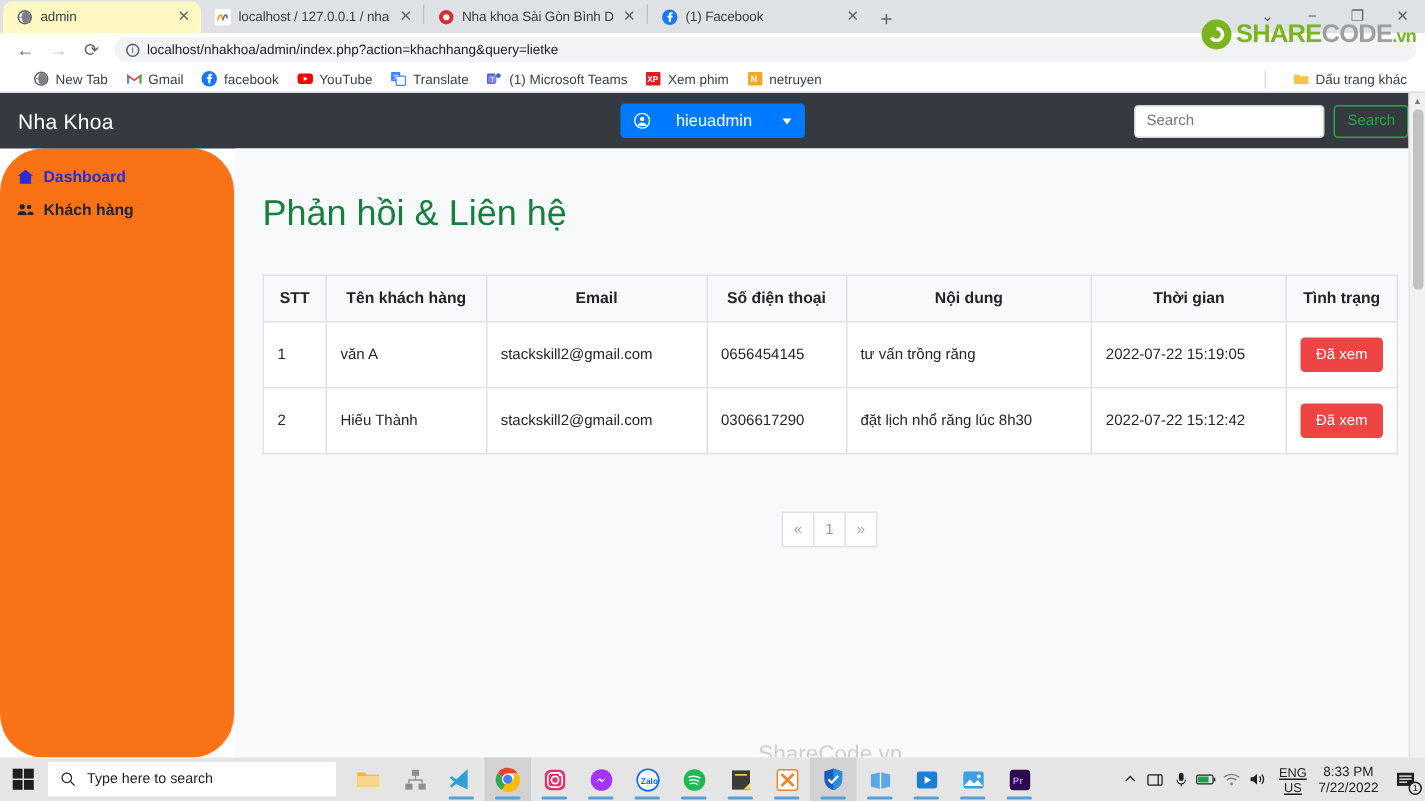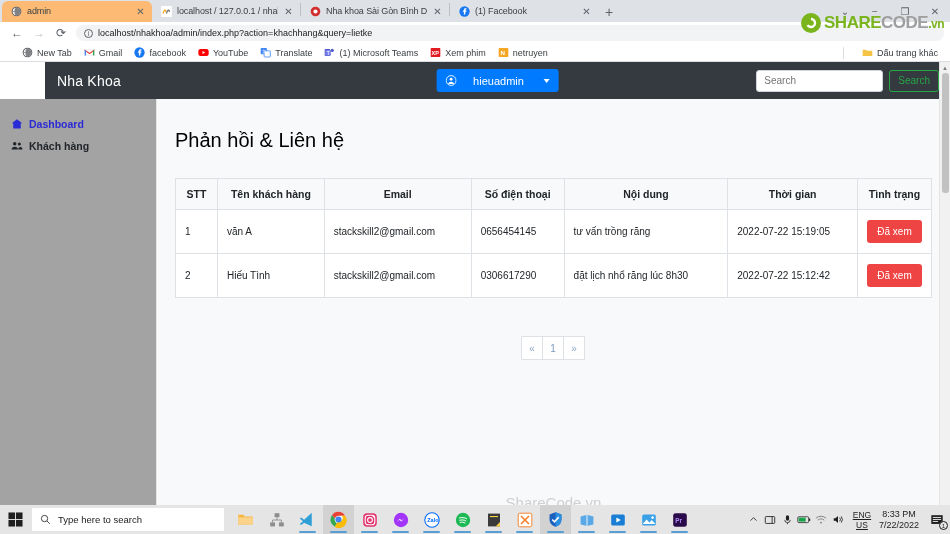--- a/index.html
+++ b/index.html
@@ -16,21 +16,21 @@
   .tabstrip {
     height: 22px; background: #dee1e6;
     display: flex; align-items: flex-end; padding-left: 2px; position: relative;
   }
   .tab {
     height: 21px; display: flex; align-items: center; gap: 5px;
     padding: 0 6px 0 9px; border-radius: 6px 6px 0 0;
     font-size: 9px; color: #3c4043; white-space: nowrap; position: relative;
     min-width: 0;
   }
-  .tab.active { background: #fdba74; width: 150px; }
+  .tab.active { background: #fef9c3; width: 132px; }
   .tab.inactive { width: 148px; background: #dee1e6; }
   .tab .favicon { width: 11px; height: 11px; flex: 0 0 11px; display: block; }
   .tab .tablabel {
     flex: 1 1 auto; overflow: hidden; text-overflow: clip; white-space: nowrap;
     font-size: 9px; line-height: 11px; letter-spacing: -0.1px;
   }
   .tab .tabclose {
     flex: 0 0 11px; text-align: center; font-size: 10px; color: #5f6368; line-height: 10px;
   }
   .tabsep { width: 1px; height: 13px; background: #bcc0c5; align-self: center; margin-bottom: 3px;}
@@ -90,21 +90,21 @@
   .sc-logo .sc-text { font-size: 17px; font-weight: bold; letter-spacing: -0.5px; }
   .sc-share { color: #7ab51d; }
   .sc-code { color: #9e9e9e; }
   .sc-vn { color: #7ab51d; font-size: 12px; }
 
   
   .page { height: 443px; background: #ffffff; position: relative; overflow: hidden; }
 
   .navbar {
     height: 37px; background: #343a40; display: flex; align-items: center;
-    padding: 0 12px; position: relative; margin-left: 45px;
+    padding: 0 12px; position: relative;
   }
   .brand { color: #ffffff; font-size: 14px; letter-spacing: 0.2px; }
   .userbtn {
     position: absolute; left: 50%; transform: translateX(-50%);
     background: #007bff; color: #fff; border-radius: 3px;
     height: 23px; display: flex; align-items: center; gap: 17px;
     padding: 0 9px; font-size: 11px;
   }
   .userbtn .caret {
     width: 0; height: 0; border-left: 3.5px solid transparent;
@@ -120,34 +120,34 @@
   }
   .searchbtn {
     height: 22px; border: 1px solid #28a745; background: transparent; color: #28a745;
     border-radius: 3px; font-size: 10px; padding: 0 8px;
     font-family: "Liberation Sans", sans-serif;
   }
 
   .body-area { display: flex; height: 406px; }
 
   .sidebar {
-    width: 157px; background: #a3a3a3; border-right: 1px solid #e4e4e4;
-    padding-top: 14px; flex: 0 0 157px;
+    width: 157px; background: #f97316; border-right: 1px solid #e4e4e4;
+    padding-top: 8px; flex: 0 0 157px; border-radius: 29px;
   }
   .side-item {
     display: flex; align-items: center; gap: 6px; padding: 5px 11px;
     font-size: 10.5px; font-weight: bold;
   }
   .side-item.active { color: #2a2ad6; }
   .side-item.normal { color: #212529; }
   .side-ico { width: 12px; height: 12px; flex: 0 0 12px; display:block; }
 
   .content { flex: 1; background: #f8f9fa; padding: 30px 16px 0 16px; position: relative; }
 
-  .page-title { font-size: 20px; color: #000000; font-weight: normal; margin: 0 0 26px 2px; }
+  .page-title { font-size: 24px; color: #15803d; font-weight: normal; margin: 0 0 26px 2px; }
 
   table.data { width: 757px; border-collapse: collapse; background: #fff; margin-left: 2px; }
   table.data th {
     background: #f8f9fa; border: 1px solid #dee2e6; font-size: 10.5px;
     color: #212529; padding: 9px 5px; text-align: center; font-weight: bold;
   }
   table.data td {
     border: 1px solid #dee2e6; font-size: 10px; color: #212529;
     padding: 10px 9px; background: #fff; vertical-align: middle;
   }
@@ -452,21 +452,21 @@
               <td class="c-email">stackskill2@gmail.com</td>
               <td class="c-phone">0656454145</td>
               <td class="c-content">tư vấn trồng răng</td>
               <td class="c-time">2022-07-22 15:19:05</td>
               <td class="c-status">
                 <button class="btn-seen">Đã xem</button>
               </td>
             </tr>
             <tr>
               <td class="c-stt">2</td>
-              <td class="c-name">Hiếu Tình</td>
+              <td class="c-name">Hiếu Thành</td>
               <td class="c-email">stackskill2@gmail.com</td>
               <td class="c-phone">0306617290</td>
               <td class="c-content">đặt lịch nhổ răng lúc 8h30</td>
               <td class="c-time">2022-07-22 15:12:42</td>
               <td class="c-status">
                 <button class="btn-seen">Đã xem</button>
               </td>
             </tr>
           </tbody>
         </table>

